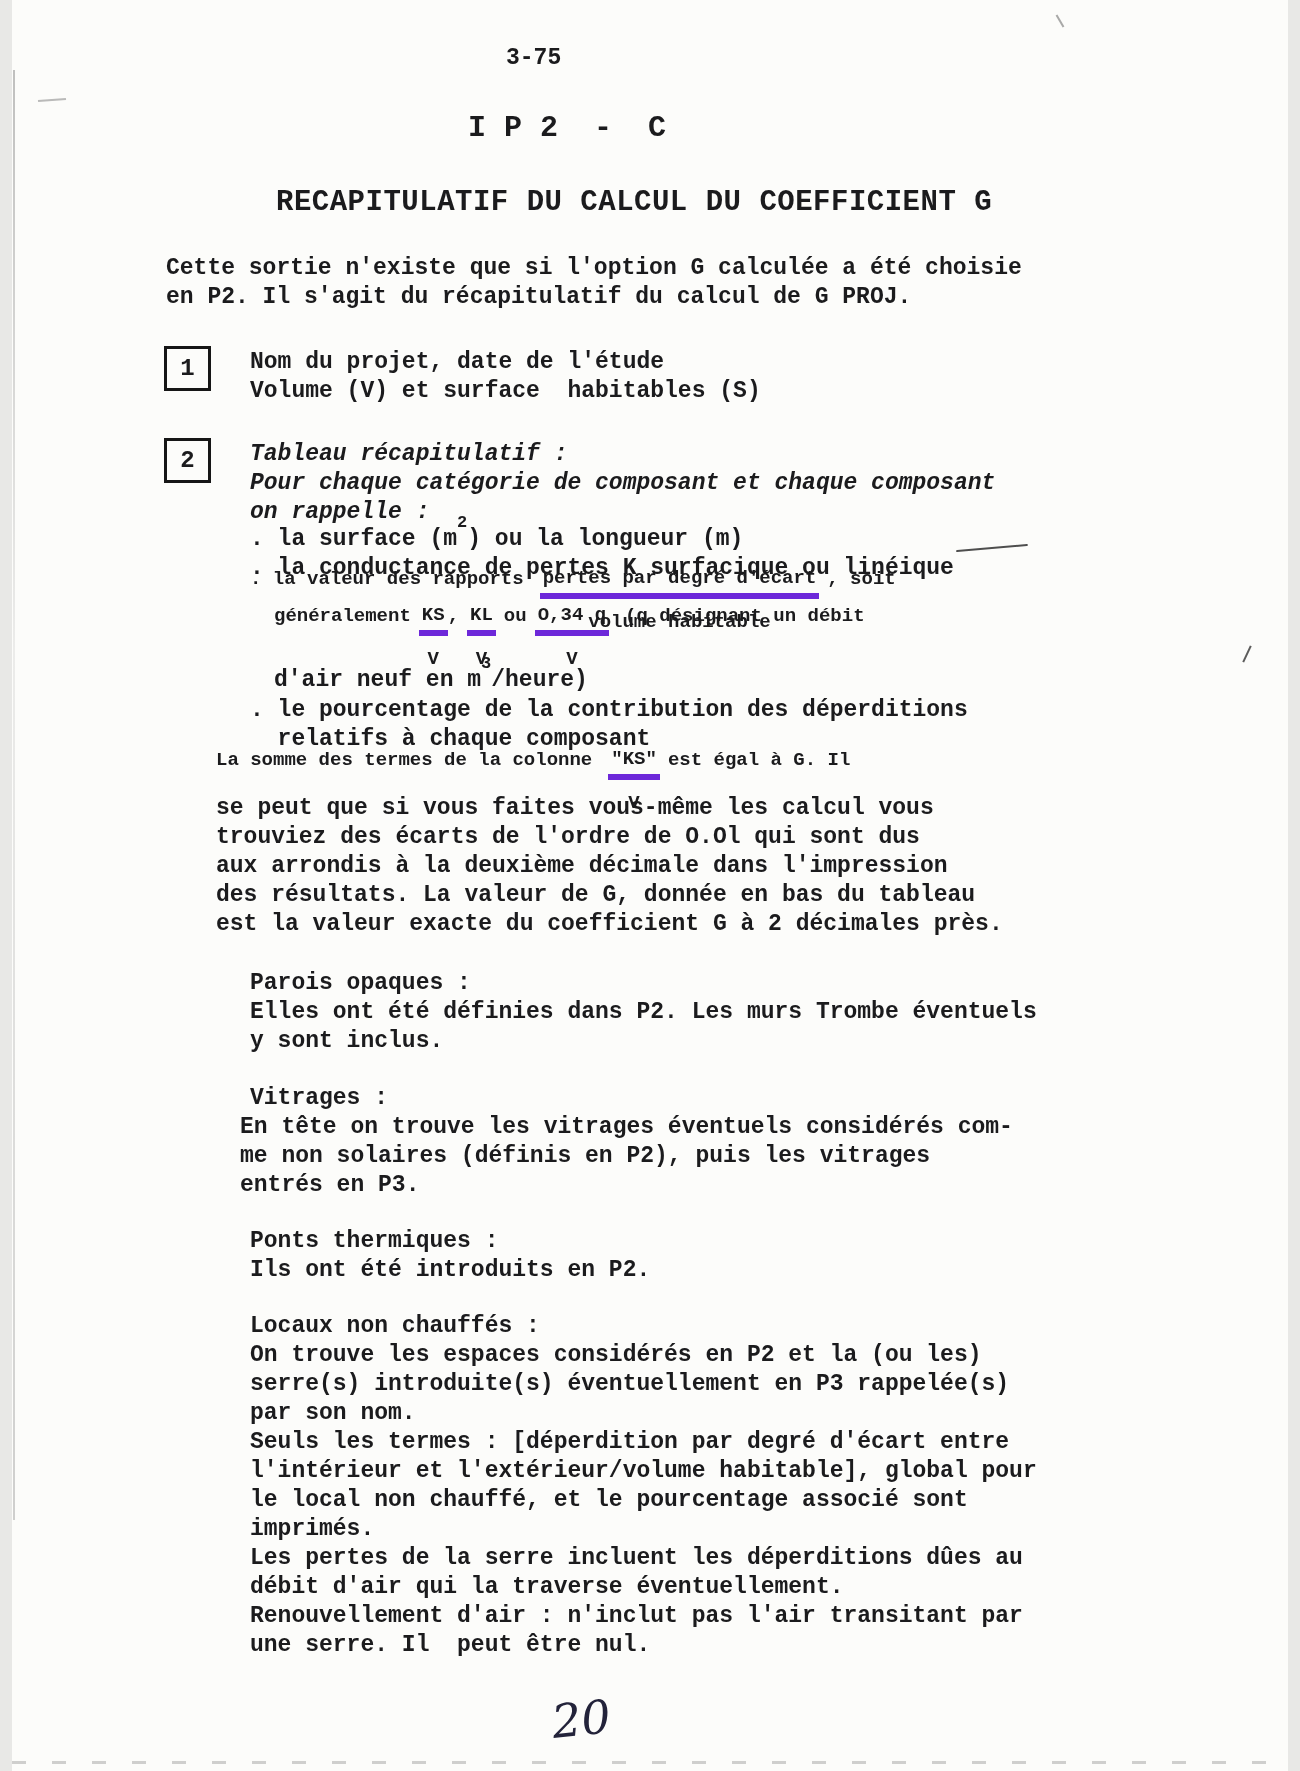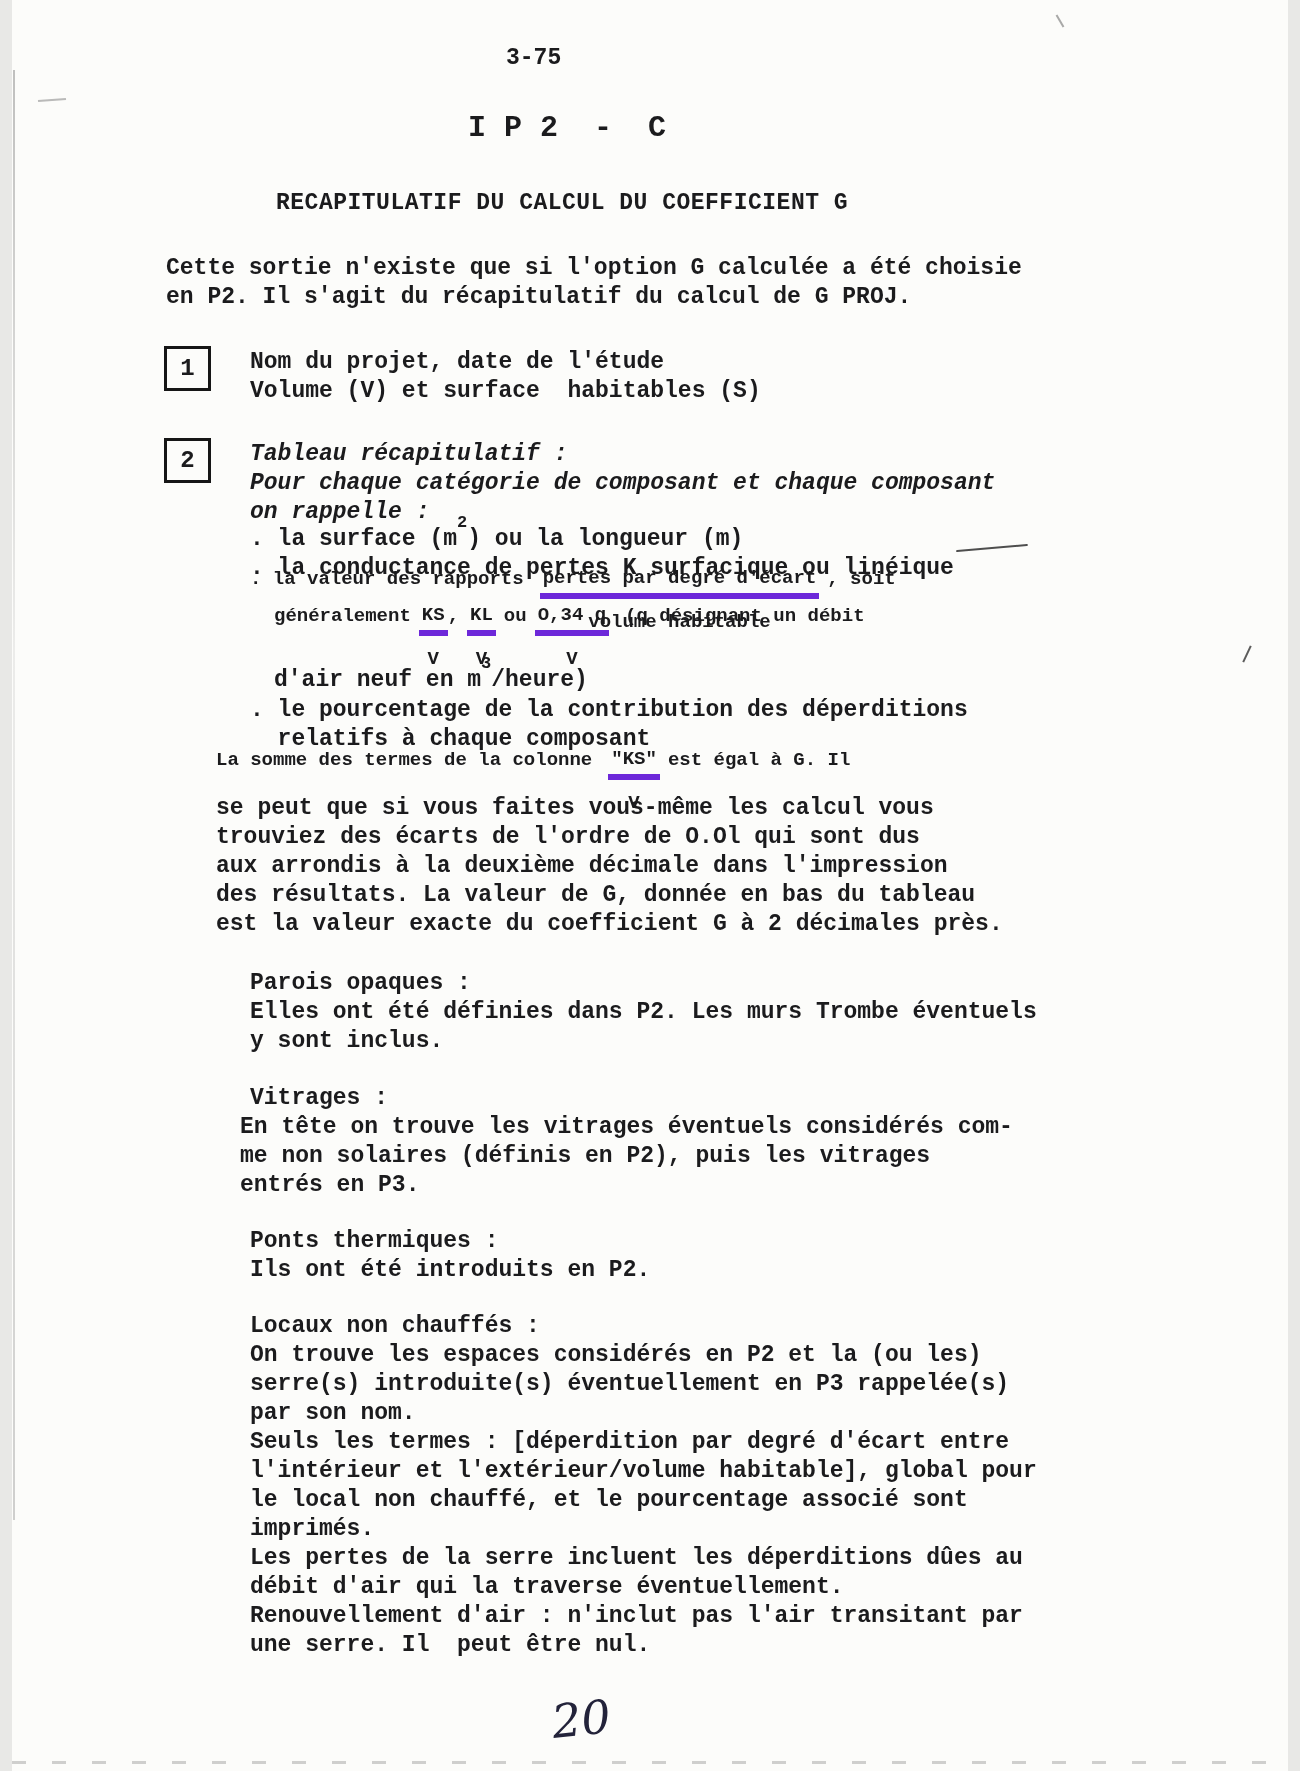--- a/index.html
+++ b/index.html
@@ -14,21 +14,21 @@
     overflow:hidden;
   }
   .t {
     position:absolute;
     font-size:23px;
     line-height:29px;
     white-space:pre;
     letter-spacing:0px;
   }
   .big { font-size:30px; line-height:36px; }
-  .title { font-size:23px; line-height:38px; letter-spacing:0.5px; }
+  .title { font-size:29px; line-height:38px; letter-spacing:0.5px; }
   .numbox {
     position:absolute;
     width:47px; height:45px;
     border:3px solid #161616;
     box-sizing:border-box;
     display:flex; align-items:center; justify-content:center;
     font-size:24px;
     background:#fcfcfa;
   }
   .row {

